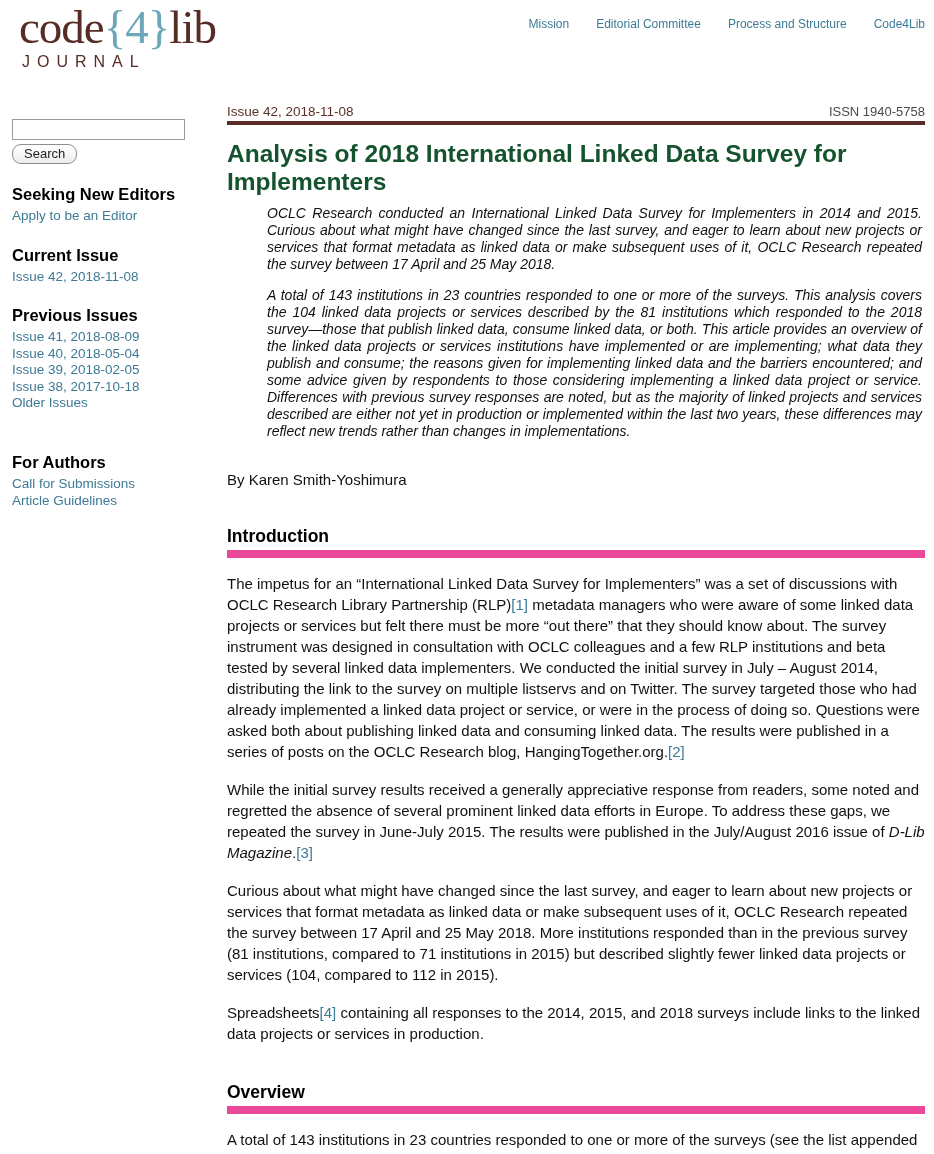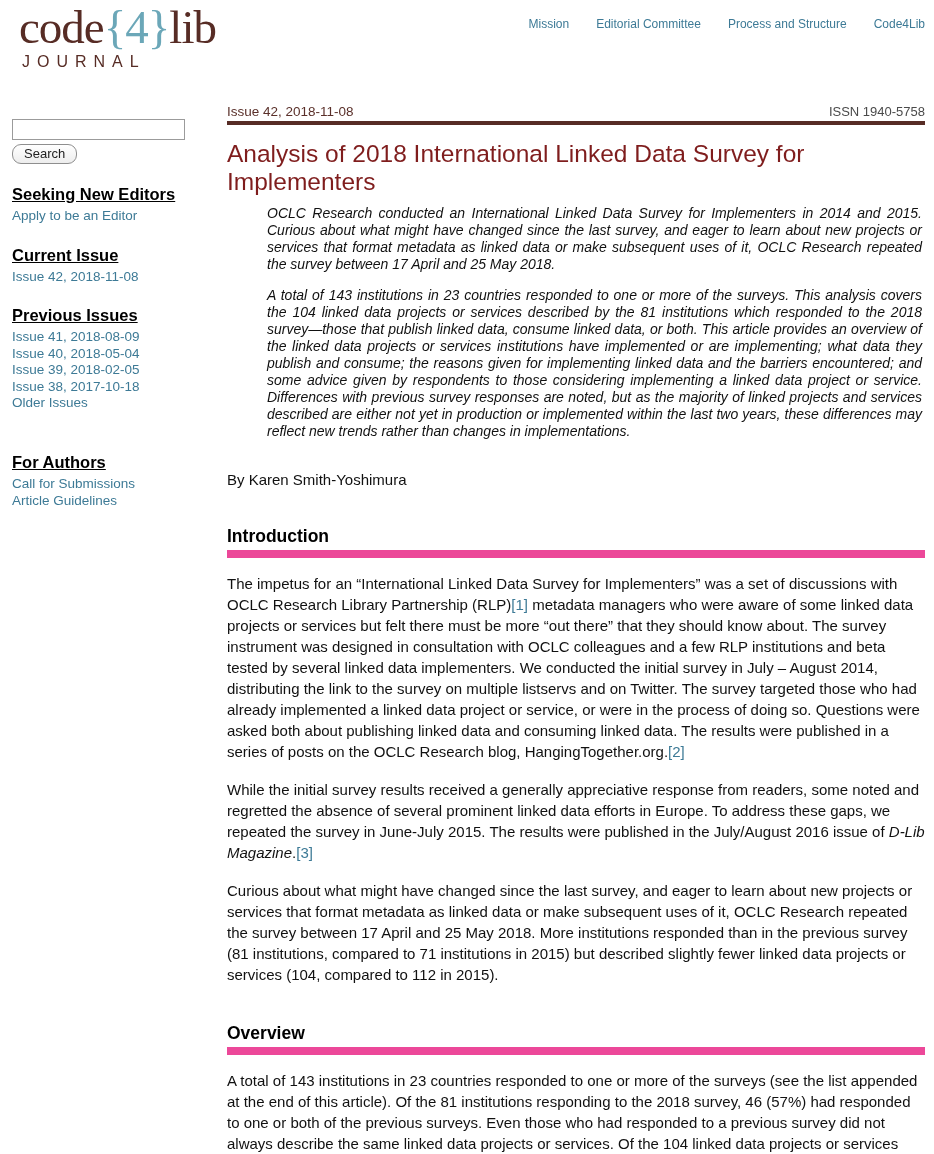--- a/index.html
+++ b/index.html
@@ -37,37 +37,37 @@
     font-size: 13px; padding: 2px 4px; display: block;
   }
   .search-button {
     margin-top: 4px; font-size: 13px; color: #222;
     padding: 1px 11px 2px; border: 1px solid #8e8e8e; border-radius: 9px;
     background: linear-gradient(#ffffff, #ededed);
     font-family: "Liberation Sans", sans-serif;
   }
   .side-section { margin-top: 21px; }
   .side-section.extra-gap { margin-top: 41px; }
-  .side-section h2 { font-size: 16.5px; margin: 0 0 5px; color: #000; line-height: 1.1; text-decoration: underline; }
+  .side-section h2 { font-size: 16.5px; margin: 0 0 5px; color: #000; line-height: 1.1; }
   .side-section a {
     display: block; color: #3d7a96; text-decoration: none;
     font-size: 13.5px; line-height: 16.5px;
   }
 
   
   .issue-bar {
     display: flex; justify-content: space-between; align-items: flex-end;
     border-bottom: 4px solid #572c25; padding-bottom: 2px; min-height: 19px;
   }
   .issue-link { color: #5a302a; text-decoration: none; font-size: 13.5px; align-self: flex-start; }
   .issn { color: #4a4a4a; font-size: 13px; }
 
   
   .article-title {
-    color: #7f1d1d; font-size: 24.5px; line-height: 1.13; font-weight: normal;
+    color: #14532d; font-size: 24.5px; line-height: 1.13; font-weight: bold;
     margin: 15px 0 10px;
   }
   .abstract p {
     font-style: italic; text-align: justify;
     font-size: 14px; line-height: 1.21; color: #111;
     margin: 0 3px 14px 40px;
   }
   .byline { font-size: 15px; margin: 31px 0 0; color: #111; }
 
   .section-heading {
@@ -135,20 +135,21 @@
       </div>
 
       <p class="byline">By Karen Smith-Yoshimura</p>
 
       <div id="article-sections">
           <section>
             <h2 class="section-heading">Introduction</h2>
             <p><span>The impetus for an “International Linked Data Survey for Implementers” was a set of discussions with OCLC Research Library Partnership (RLP)</span><a href="#" class="fn">[1]</a><span> metadata managers who were aware of some linked data projects or services but felt there must be more “out there” that they should know about. The survey instrument was designed in consultation with OCLC colleagues and a few RLP institutions and beta tested by several linked data implementers. We conducted the initial survey in July – August 2014, distributing the link to the survey on multiple listservs and on Twitter. The survey targeted those who had already implemented a linked data project or service, or were in the process of doing so. Questions were asked both about publishing linked data and consuming linked data. The results were published in a series of posts on the OCLC Research blog, HangingTogether.org.</span><a href="#" class="fn">[2]</a></p>
             <p><span>While the initial survey results received a generally appreciative response from readers, some noted and regretted the absence of several prominent linked data efforts in Europe. To address these gaps, we repeated the survey in June-July 2015. The results were published in the July/August 2016 issue of </span><em>D-Lib Magazine</em><span>.</span><a href="#" class="fn">[3]</a></p>
             <p><span>Curious about what might have changed since the last survey, and eager to learn about new projects or services that format metadata as linked data or make subsequent uses of it, OCLC Research repeated the survey between 17 April and 25 May 2018. More institutions responded than in the previous survey (81 institutions, compared to 71 institutions in 2015) but described slightly fewer linked data projects or services (104, compared to 112 in 2015).</span></p>
+            <p><span>Spreadsheets</span><a href="#" class="fn">[4]</a><span> containing all responses to the 2014, 2015, and 2018 surveys include links to the linked data projects or services in production.</span></p>
           </section>
           <section>
             <h2 class="section-heading">Overview</h2>
             <p><span>A total of 143 institutions in 23 countries responded to one or more of the surveys (see the list appended at the end of this article). Of the 81 institutions responding to the 2018 survey, 46 (57%) had responded to one or both of the previous surveys. Even those who had responded to a previous survey did not always describe the same linked data projects or services. Of the 104 linked data projects or services described, only 42 had been described previously. Even when the same project or service was described, the respondent sometimes differed from the one who responded previously. Some respondents did not answer every question, so the totals for each question may vary.</span></p>
           </section>
         </div>
     </main>
   </div>
 </div>
 

